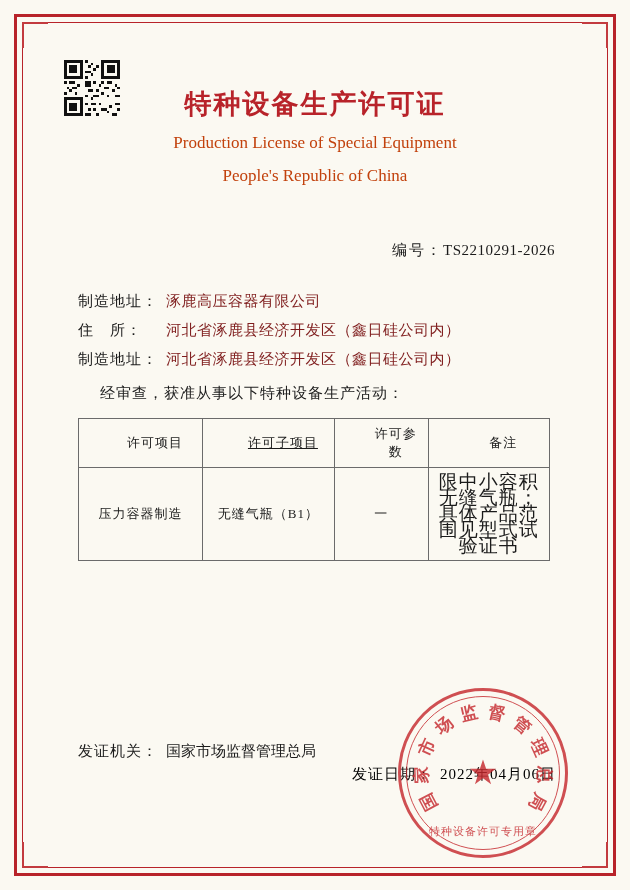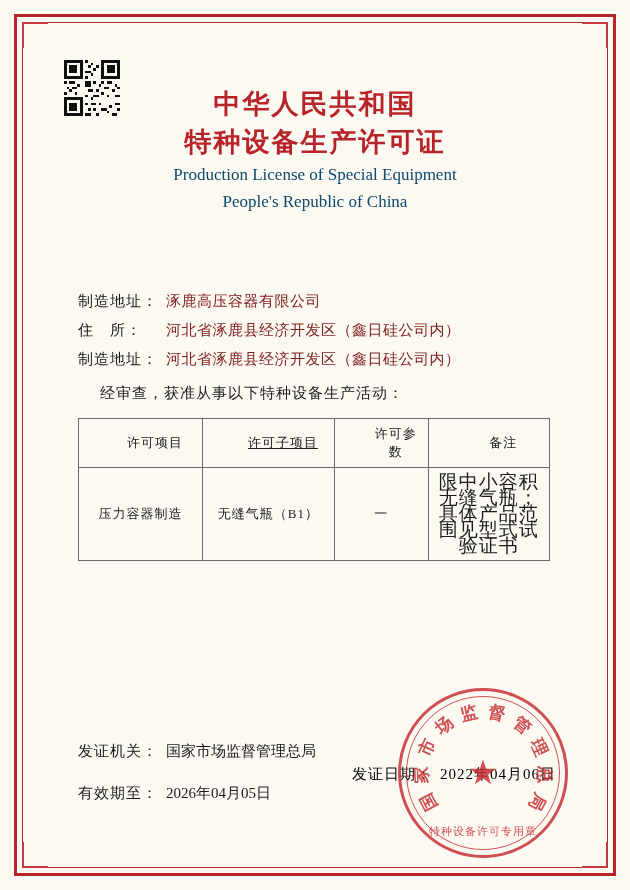--- a/index.html
+++ b/index.html
@@ -74,23 +74,24 @@
   .title-cn {
     font-family: "Liberation Serif", serif;
     font-weight: bold;
     color: #b8232a;
     font-size: 27px;
     letter-spacing: 2px;
     line-height: 38px;
   }
   .title-en {
     font-family: "Liberation Serif", serif;
-    color: #0c4a6e;
+    color: #c2410c;
     font-size: 17px;
     line-height: 27px;
+    margin-top: 6px;
   }
 
   
   .serial {
     position: absolute;
     right: 75px;
     top: 241px;
     font-size: 15px;
     color: #1b1b1b;
     letter-spacing: 0.5px;
@@ -326,26 +327,28 @@
         <rect x="19" y="16" width="2" height="1"></rect>
       <rect x="16" y="19" width="1" height="1"></rect>
         <rect x="18" y="20" width="2" height="1"></rect>
       <rect x="8" y="20" width="2" height="1"></rect>
         <rect x="12" y="20" width="1" height="1"></rect>
       <rect x="20" y="18" width="1" height="1"></rect>
     </g>
   </svg>
 
   <div class="title-block">
-    <div class="title-cn">中华人民共和国</div>
     <div class="title-cn">特种设备生产许可证</div>
     <div class="title-en">Production License of Special Equipment</div>
     <div class="title-en">People's Republic of China</div>
   </div>
 
+  <div class="serial">
+    <span class="label">编号：</span><span class="value">TS2210291-2026</span>
+  </div>
 
   <div class="fields">
     <div class="field-row">
       <span class="field-label">制造地址：</span>
       <span class="field-value">涿鹿高压容器有限公司</span>
     </div>
     <div class="field-row">
       <span class="field-label">住　所：</span>
       <span class="field-value">河北省涿鹿县经济开发区（鑫日硅公司内）</span>
     </div>
@@ -376,24 +379,20 @@
         </tr>
       </tbody>
     </table>
   </div>
 
   <div class="footer">
     <div class="footer-row">
       <span class="footer-label">发证机关：</span>
       <span>国家市场监督管理总局</span>
     </div>
-    <div class="footer-row">
-      <span class="footer-label">有效期至：</span>
-      <span>2026年04月05日</span>
-    </div>
   </div>
 
   <div class="issue-date">
     <span>发证日期：</span><span class="date-val">2022年04月06日</span>
   </div>
 
   <div class="seal">
     <div class="seal-inner"></div>
     <div class="seal-star">★</div>
     <div class="seal-text">

